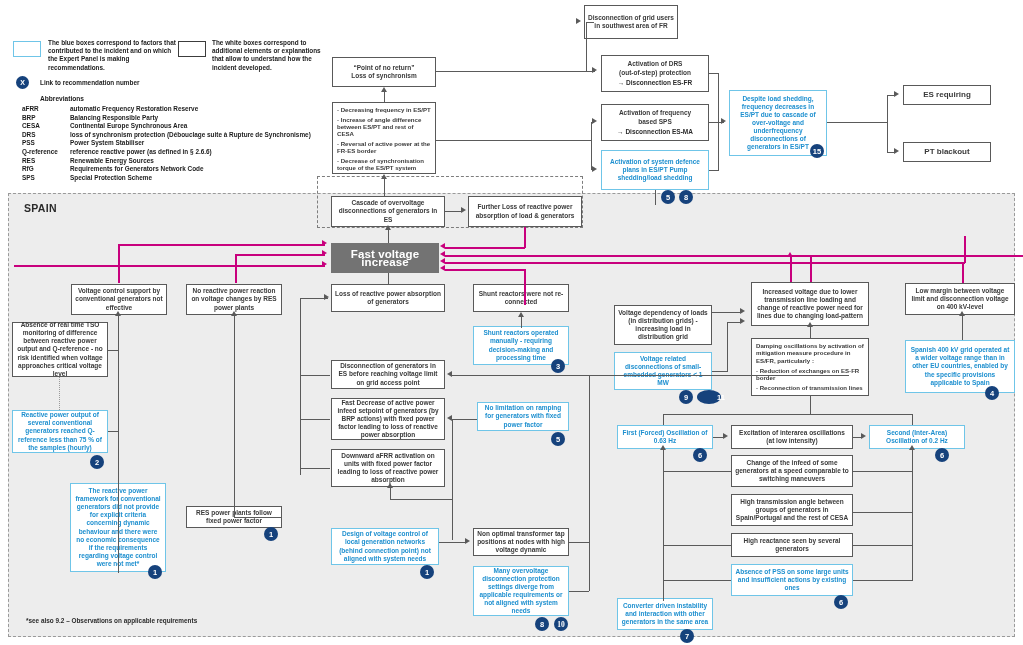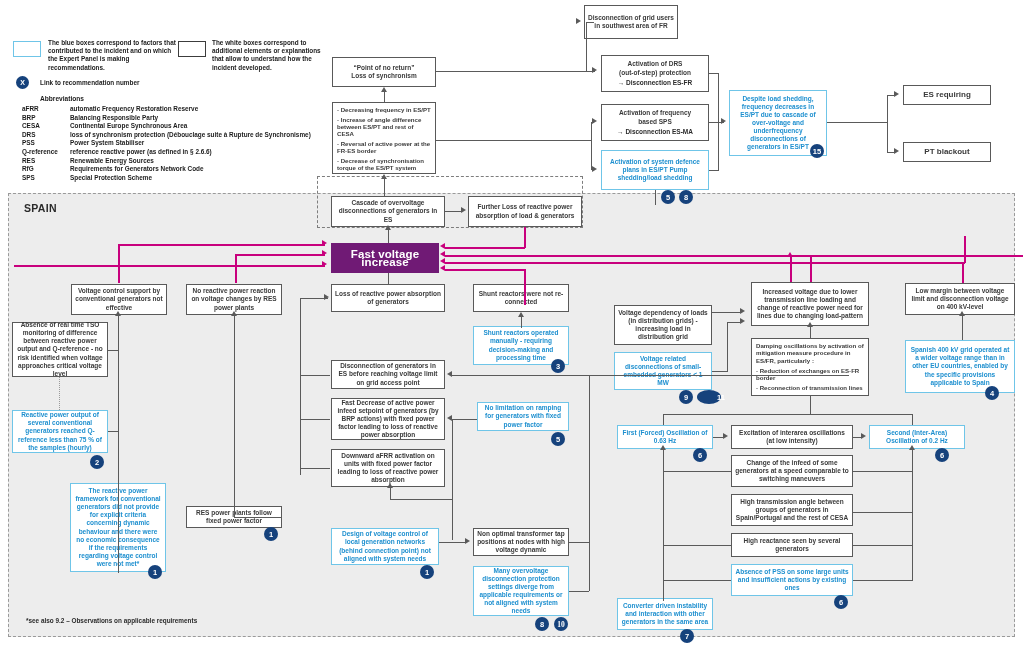--- a/index.html
+++ b/index.html
@@ -99,21 +99,21 @@
   }
   .box.white {
     border: 1.2px solid #595959;
     color: #3a3a3a;
   }
   .box.blue {
     border: 1.2px solid #6FC5E8;
     color: #1D8FCF;
   }
   .box.magenta {
-    background: #701a75;
+    background: #737373;
     border: none;
     color: #ffffff;
     font-size: 11.5px;
     letter-spacing: 0.1px;
   }
   .box.bullets {
     text-align: left;
     align-items: flex-start;
     justify-content: flex-start;
     padding: 3px 4px;

